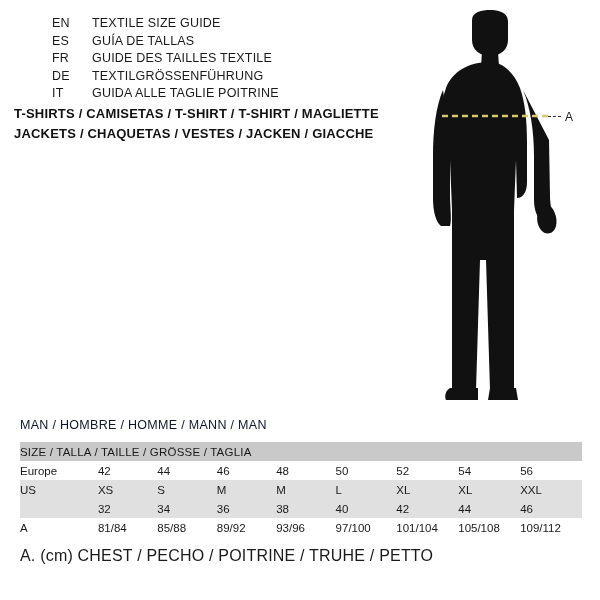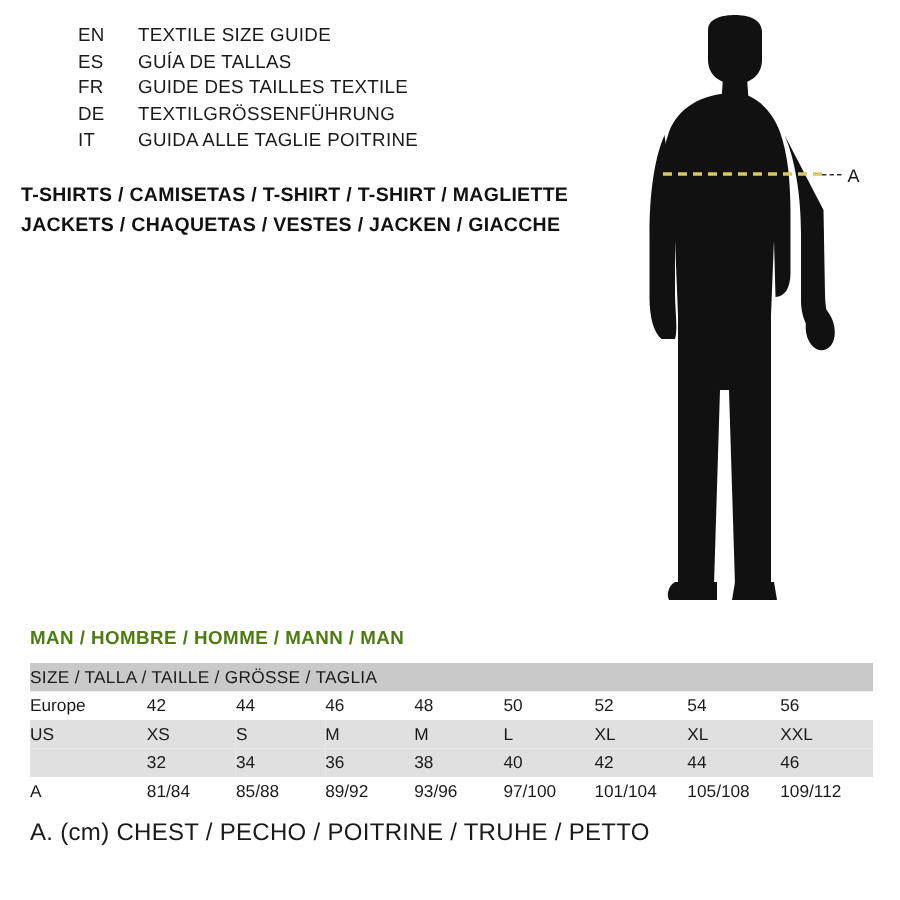--- a/index.html
+++ b/index.html
@@ -44,21 +44,21 @@
     font-size: 12.5px;
     letter-spacing: 0.2px;
     color: #1a1a1a;
     white-space: nowrap;
   }
 
   
   .garments {
     position: absolute;
     left: 14px;
-    top: 120px;
+    top: 104px;
     width: 400px;
   }
   .garment-line {
     font-size: 13px;
     font-weight: bold;
     letter-spacing: 0.2px;
     line-height: 20px;
     color: #111;
     white-space: nowrap;
   }
@@ -88,23 +88,23 @@
     width: 13px;
     border-top: 1px dashed #333;
   }
 
   
   .table-title {
     position: absolute;
     left: 20px;
     top: 418px;
     font-size: 12.5px;
-    font-weight: bold;
+    font-weight: normal;
     letter-spacing: 0.3px;
-    color: #4d7c0f;
+    color: #0f172a;
   }
   table.size-table {
     position: absolute;
     left: 20px;
     top: 442px;
     width: 562px;
     border-collapse: collapse;
     font-size: 11.5px;
     color: #1a1a1a;
   }

